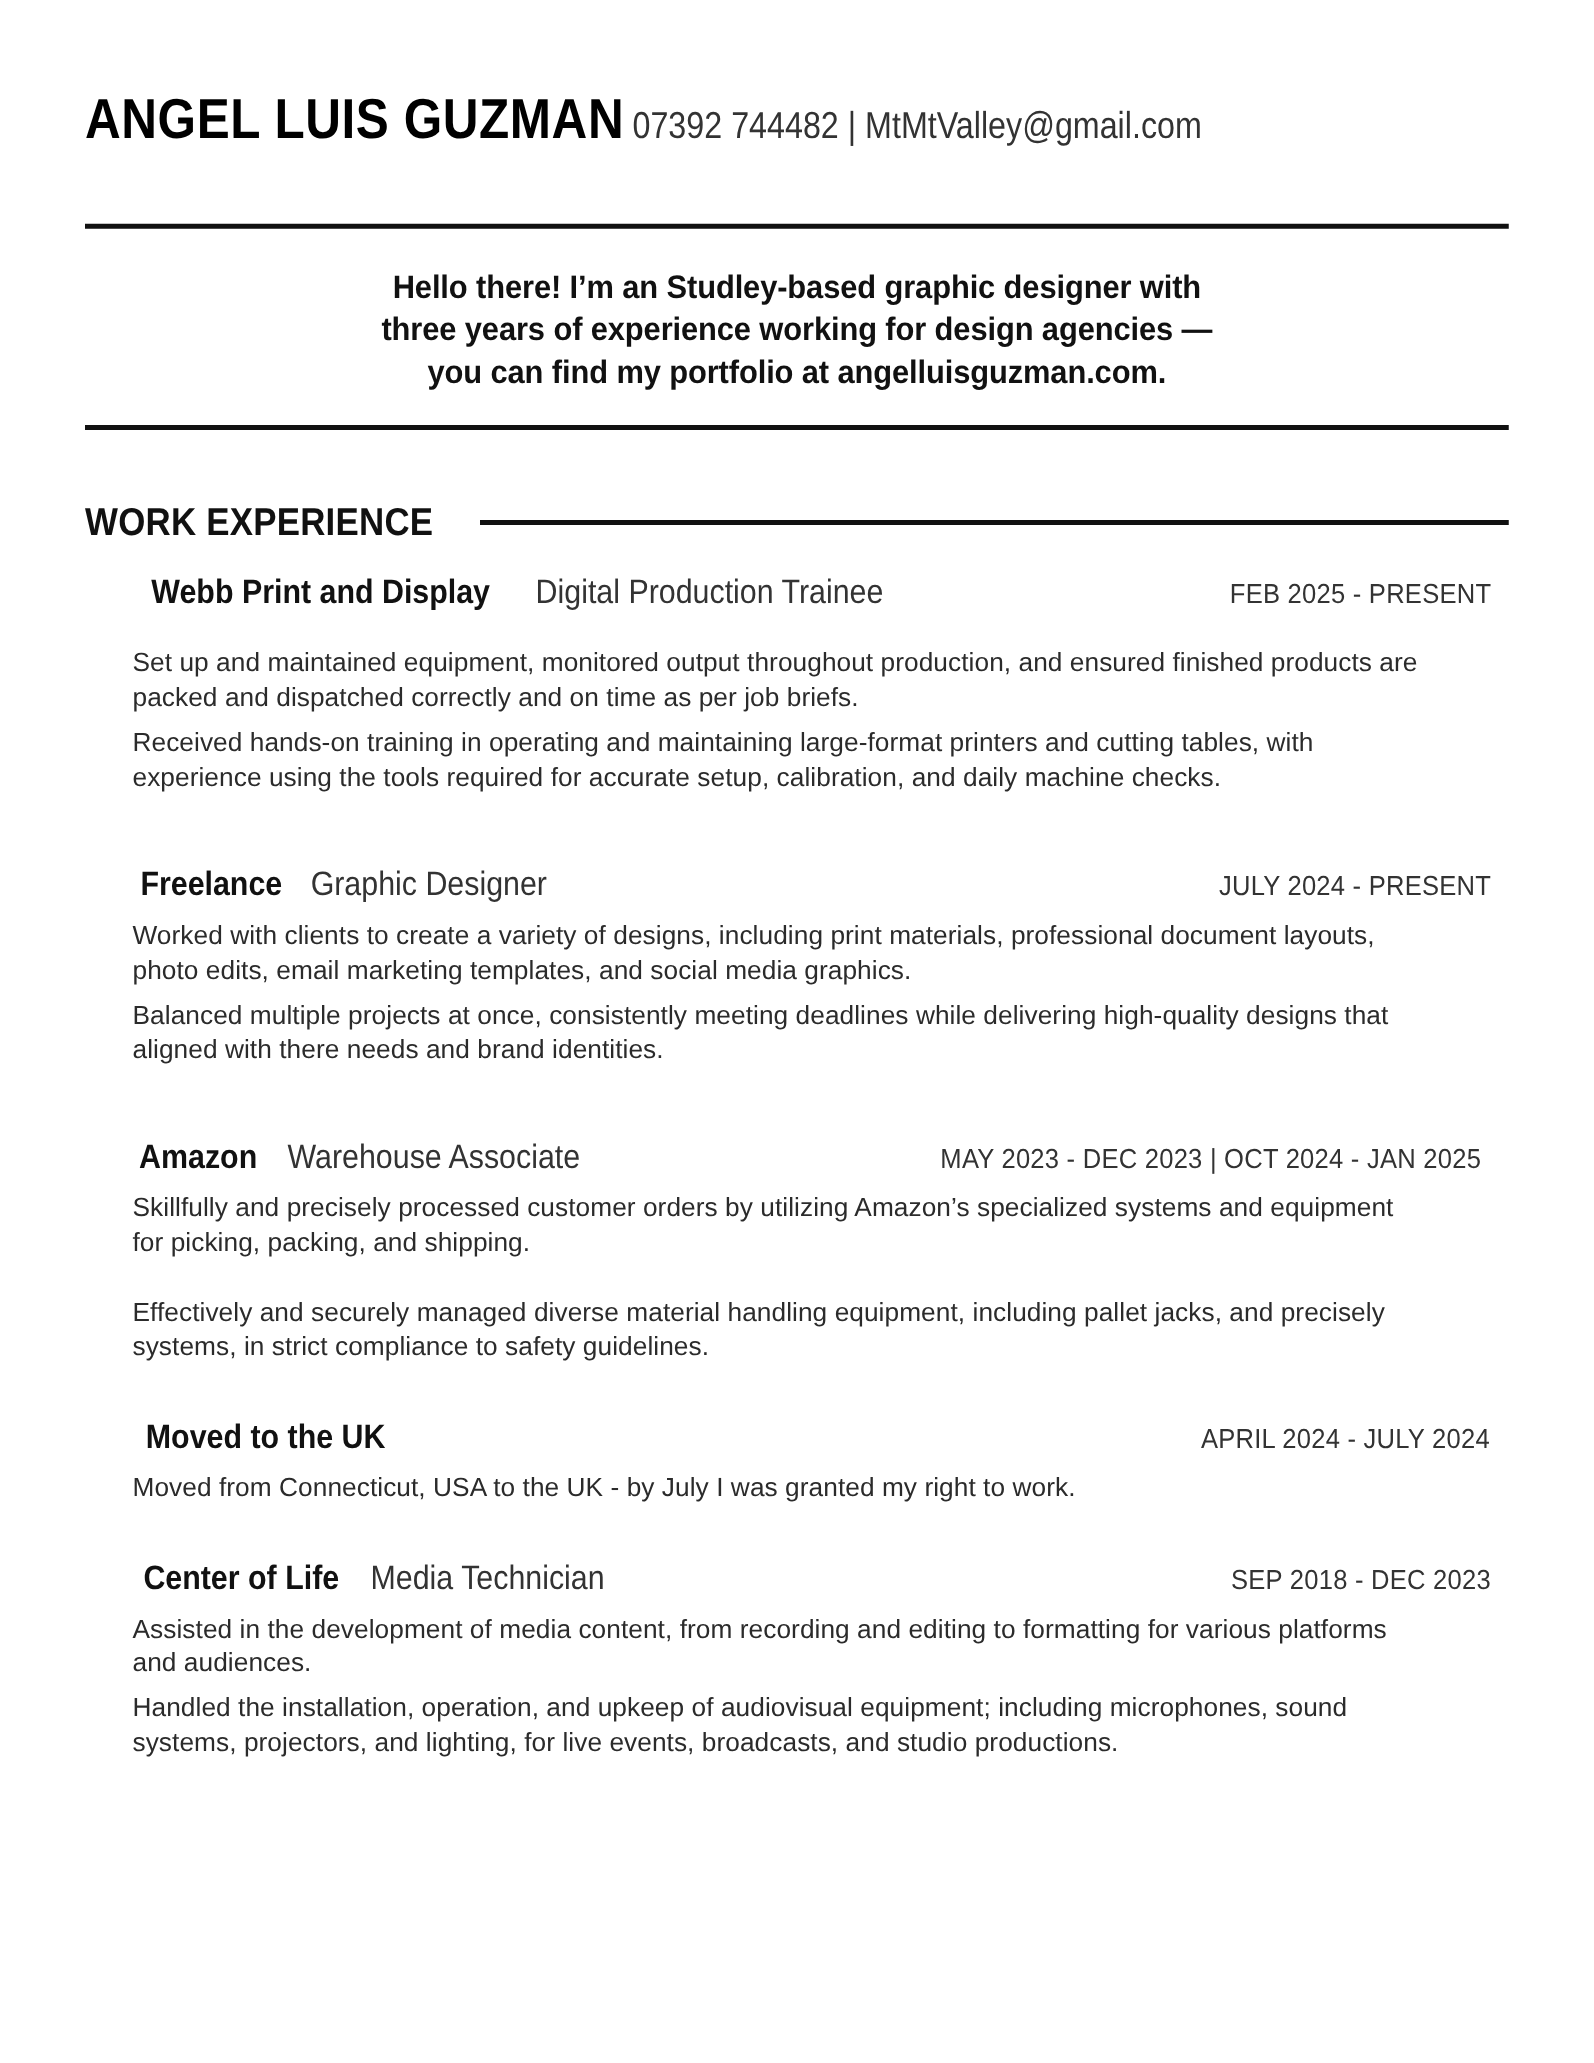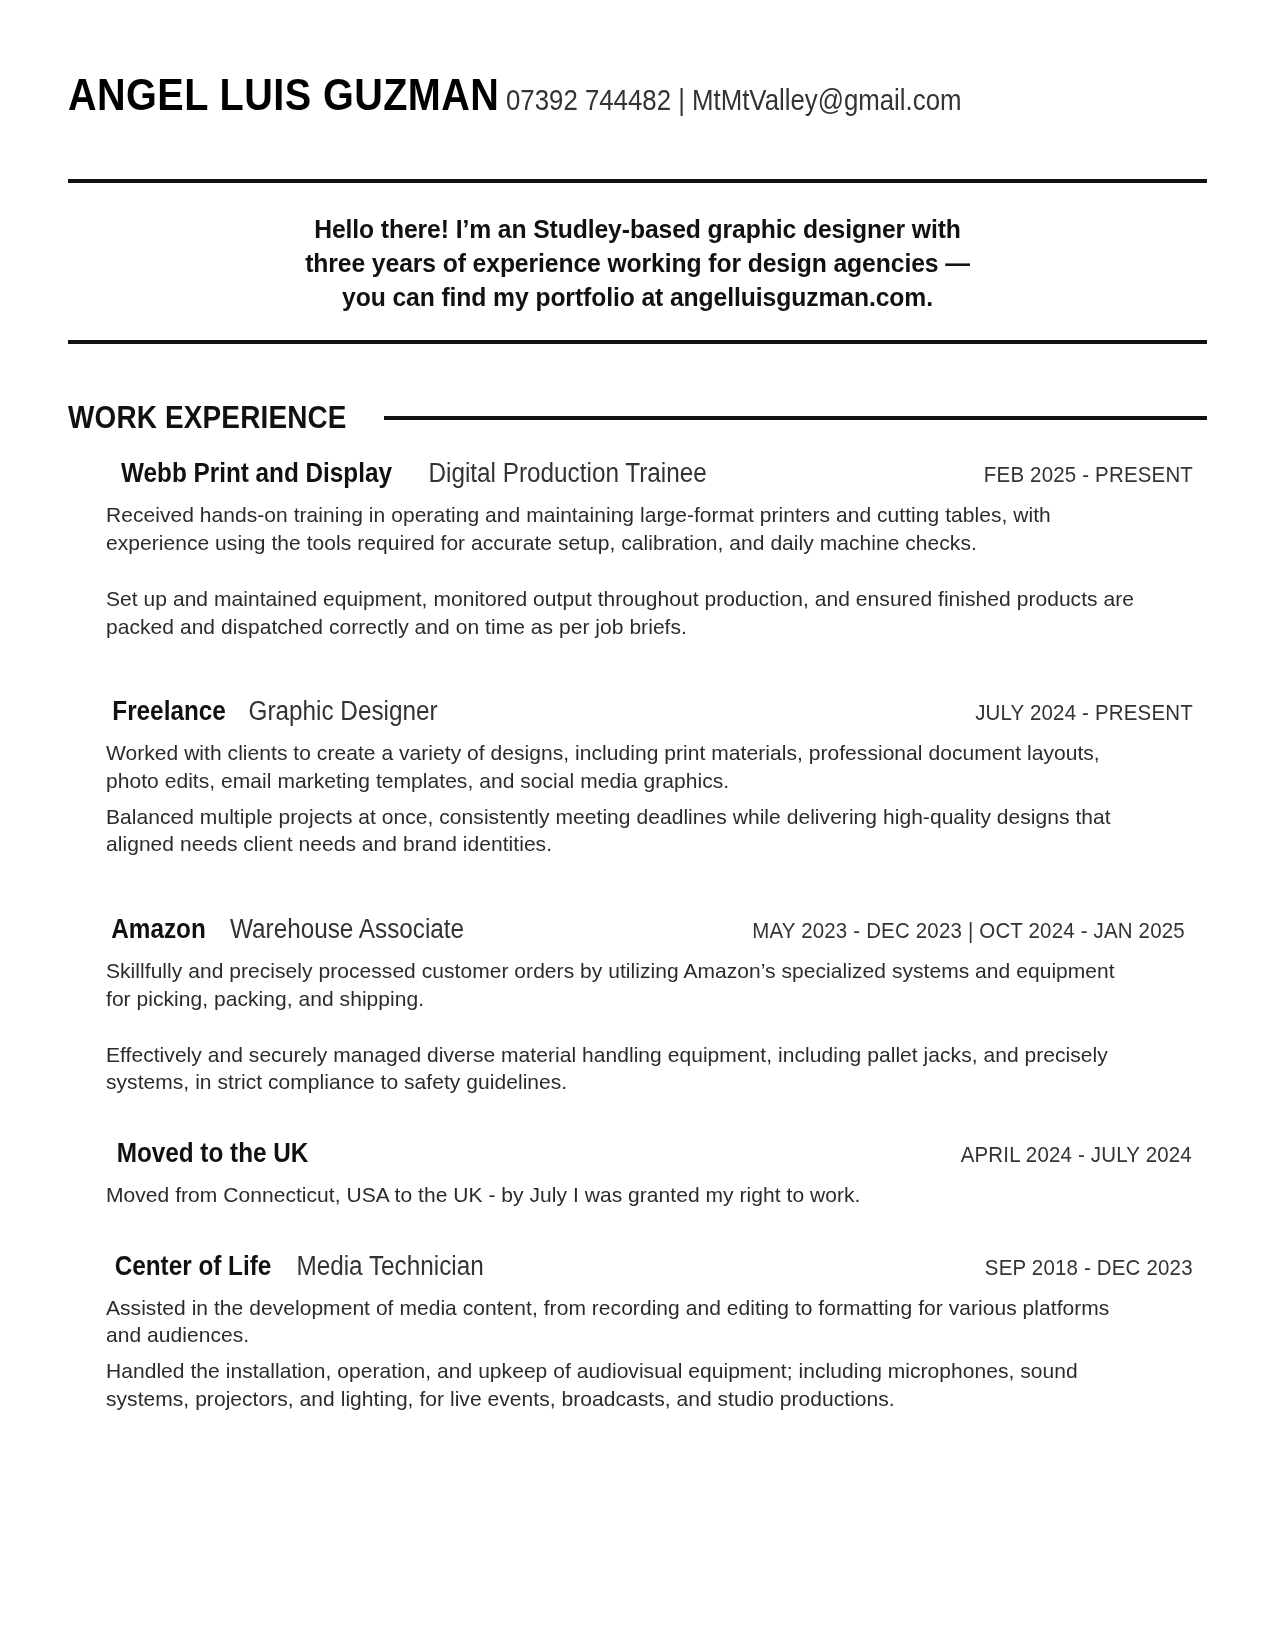--- a/index.html
+++ b/index.html
@@ -177,34 +177,34 @@
   </div>
 
   <div class="job">
     <div class="job-head">
       <div class="job-left">
         <span class="company">Webb Print and Display</span>
         <span class="role">Digital Production Trainee</span>
       </div>
       <div class="dates">FEB 2025 - PRESENT</div>
     </div>
+    <p class="bullet gap">Set up and maintained equipment, monitored output throughout production, and ensured finished products are packed and dispatched correctly and on time as per job briefs.</p>
     <p class="bullet">Received hands-on training in operating and maintaining large-format printers and cutting tables, with experience using the tools required for accurate setup, calibration, and daily machine checks.</p>
-    <p class="bullet gap">Set up and maintained equipment, monitored output throughout production, and ensured finished products are packed and dispatched correctly and on time as per job briefs.</p>
   </div>
 
   <div class="job spaced">
     <div class="job-head">
       <div class="job-left">
         <span class="company">Freelance</span>
         <span class="role">Graphic Designer</span>
       </div>
       <div class="dates">JULY 2024 - PRESENT</div>
     </div>
     <p class="bullet">Worked with clients to create a variety of designs, including print materials, professional document layouts, photo edits, email marketing templates, and social media graphics.</p>
-    <p class="bullet">Balanced multiple projects at once, consistently meeting deadlines while delivering high-quality designs that aligned needs client needs and brand identities.</p>
+    <p class="bullet">Balanced multiple projects at once, consistently meeting deadlines while delivering high-quality designs that aligned with there needs and brand identities.</p>
   </div>
 
   <div class="job spaced">
     <div class="job-head">
       <div class="job-left">
         <span class="company">Amazon</span>
         <span class="role">Warehouse Associate</span>
       </div>
       <div class="dates">MAY 2023 - DEC 2023  |  OCT 2024 - JAN 2025</div>
     </div>

